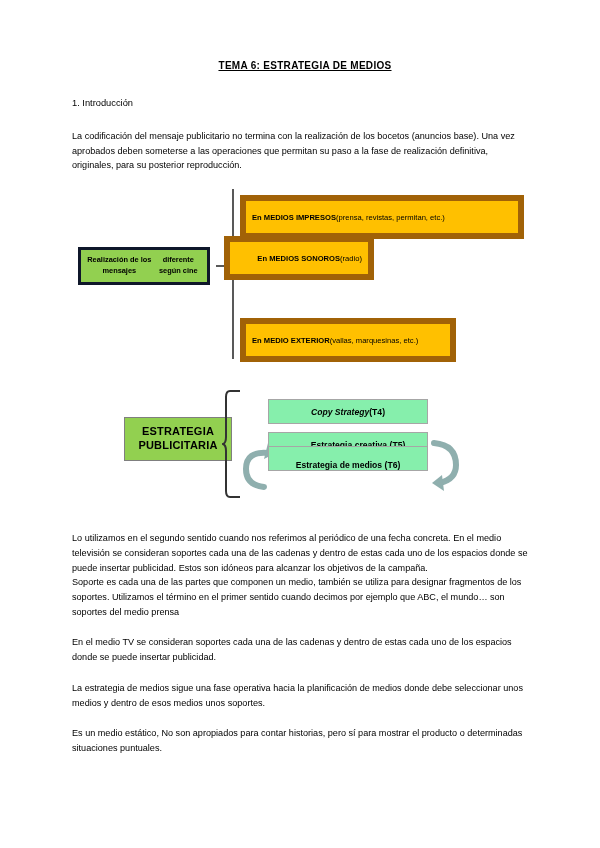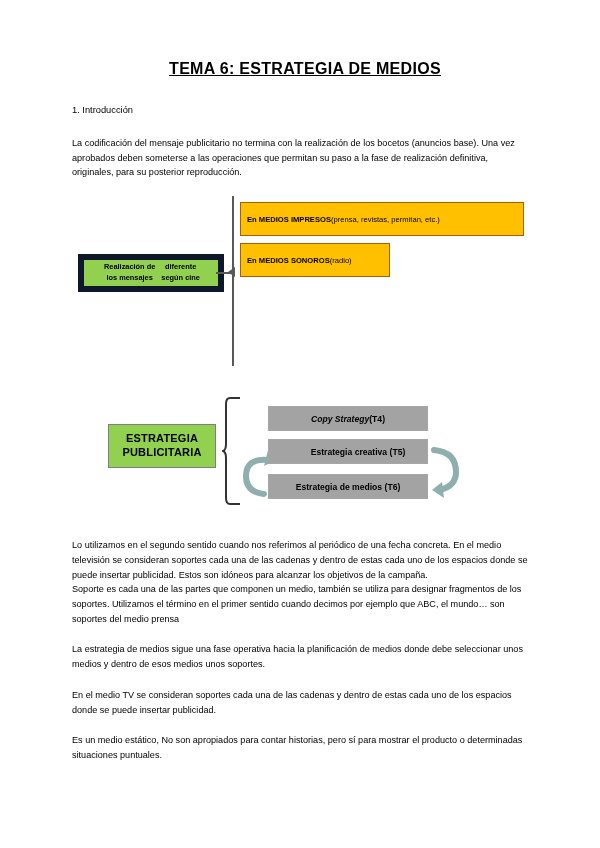--- a/index.html
+++ b/index.html
@@ -25,21 +25,21 @@
   .content {
     position: absolute;
     left: 72px;
     top: 60px;
     width: 456px;
   }
 
   
   .doc-title {
     text-align: center;
-    font-size: 16px;
+    font-size: 10px;
     font-weight: bold;
     text-decoration: underline;
     letter-spacing: 0.3px;
     margin: 0 0 26px 0;
     padding-left: 10px;
   }
   .section-heading {
     font-size: 9.3px;
     margin: 0 0 18px 0;
     line-height: 1.5;
@@ -55,33 +55,33 @@
   
   .diagram1 {
     position: relative;
     height: 170px;
     margin: 8px 0 28px 0;
   }
   .d1-green {
     position: absolute;
     left: 6px;
     top: 58px;
-    width: 146px;
+    width: 132px;
     height: 38px;
     background: #92D050;
-    border: 6px solid #0f172a;
+    border: 3px solid #0f172a;
     box-sizing: border-box;
     display: flex;
     align-items: center;
     justify-content: center;
     text-align: center;
     font-size: 7.4px;
     font-weight: bold;
     line-height: 1.45;
-    padding: 0 16px;
+    padding: 0 4px;
   }
   .d1-bracket {
     position: absolute;
     left: 160px;
     top: 0px;
     width: 2px;
     height: 170px;
     background: #595959;
   }
   .d1-stub {
@@ -97,41 +97,41 @@
     left: 156px;
     top: 71px;
     width: 0; height: 0;
     border-top: 5px solid transparent;
     border-bottom: 5px solid transparent;
     border-right: 7px solid #595959;
   }
   .obox {
     position: absolute;
     background: #FFC000;
-    border: 1px solid #a16207;
+    border: 6px solid #a16207;
     box-sizing: border-box;
     display: flex;
     align-items: center;
     height: 20px;
     font-size: 7.6px;
     padding: 16px 6px;
     white-space: nowrap;
   }
   .obox b { font-weight: bold; }
   .obox .light { font-weight: normal; }
 
   
   .diagram2 {
     position: relative;
     height: 118px;
     margin: 4px 0 26px 0;
   }
   .d2-green {
     position: absolute;
-    left: 36px;
+    left: 52px;
     top: 30px;
     width: 108px;
     height: 44px;
     background: #92D050;
     border: 1px solid #7f7f7f;
     box-sizing: border-box;
     display: flex;
     flex-direction: column;
     align-items: center;
     justify-content: center;
@@ -146,21 +146,21 @@
     top: 2px;
     width: 20px;
     height: 110px;
     color: #333333;
   }
   .d2-obox {
     position: absolute;
     left: 196px;
     width: 160px;
     height: 25px;
-    background: #a3a3a3;
+    background: #86efac;
     border: 1px solid #a6a6a6;
     box-sizing: border-box;
     display: flex;
     align-items: center;
     justify-content: center;
     font-size: 8.6px;
     font-weight: bold;
     white-space: nowrap;
   }
   .d2-obox .ital { font-style: italic; }
@@ -188,26 +188,30 @@
 
       <div class="d1-bracket"></div>
       <div class="d1-stub"></div>
       <div class="d1-arrowhead"></div>
 
       <div class="obox" style="left:168px; top:6px; width:284px;">
         <b>En MEDIOS IMPRESOS</b>
           <span class="light"> (prensa, revistas, permitan, etc.)</span>
       </div>
 
-      <div class="obox" style="left:168px; top:47px; width:150px;">
+      <div class="obox" style="left:152px; top:47px; width:150px;justify-content:flex-end;">
         <b>En MEDIOS SONOROS</b>
           <span class="light"> (radio)</span>
       </div>
 
 
+      <div class="obox" style="left:168px; top:129px; width:216px;">
+        <b>En MEDIO EXTERIOR</b>
+          <span class="light"> (vallas, marquesinas, etc.)</span>
+      </div>
     </div>
 
     <div class="diagram2">
 
       <div class="d2-green">
         <span>ESTRATEGIA</span>
         <span>PUBLICITARIA</span>
       </div>
 
       <svg class="d2-brace" viewBox="0 0 20 110">
@@ -226,30 +230,30 @@
 
       <div class="d2-obox" style="top:12px;">
         <span class="ital">Copy Strategy</span>
           <span class="reg"> (T4)</span>
       </div>
 
       <div class="d2-obox" style="top:45px;padding-left:20px;">
         <span class="reg">Estrategia creativa (T5)</span>
       </div>
 
-      <div class="d2-obox" style="top:80px;">
+      <div class="d2-obox" style="top:59px;align-items:flex-end;">
         <span class="reg">Estrategia de medios (T6)</span>
       </div>
     </div>
 
 
     <div class="para tight">Lo utilizamos en el segundo sentido cuando nos referimos al periódico de una fecha concreta. En el medio televisión se consideran soportes cada una de las cadenas y dentro de estas cada uno de los espacios donde se puede insertar publicidad. Estos son idóneos para alcanzar los objetivos de la campaña.</div>
 
     <div class="para">Soporte es cada una de las partes que componen un medio, también se utiliza para designar fragmentos de los soportes. Utilizamos el término en el primer sentido cuando decimos por ejemplo que ABC, el mundo… son soportes del medio prensa</div>
+    <div class="para">En el medio TV se consideran soportes cada una de las cadenas y dentro de estas cada uno de los espacios donde se puede insertar publicidad.</div>
+
     <div class="para">La estrategia de medios sigue una fase operativa hacia la planificación de medios donde debe seleccionar unos medios y dentro de esos medios unos soportes.</div>
-
-    <div class="para">En el medio TV se consideran soportes cada una de las cadenas y dentro de estas cada uno de los espacios donde se puede insertar publicidad.</div>
 
 
     <div class="para">Es un medio estático, No son apropiados para contar historias, pero sí para mostrar el producto o determinadas situaciones puntuales.</div>
 
   </div>
 </div>
 
 </body></html>

